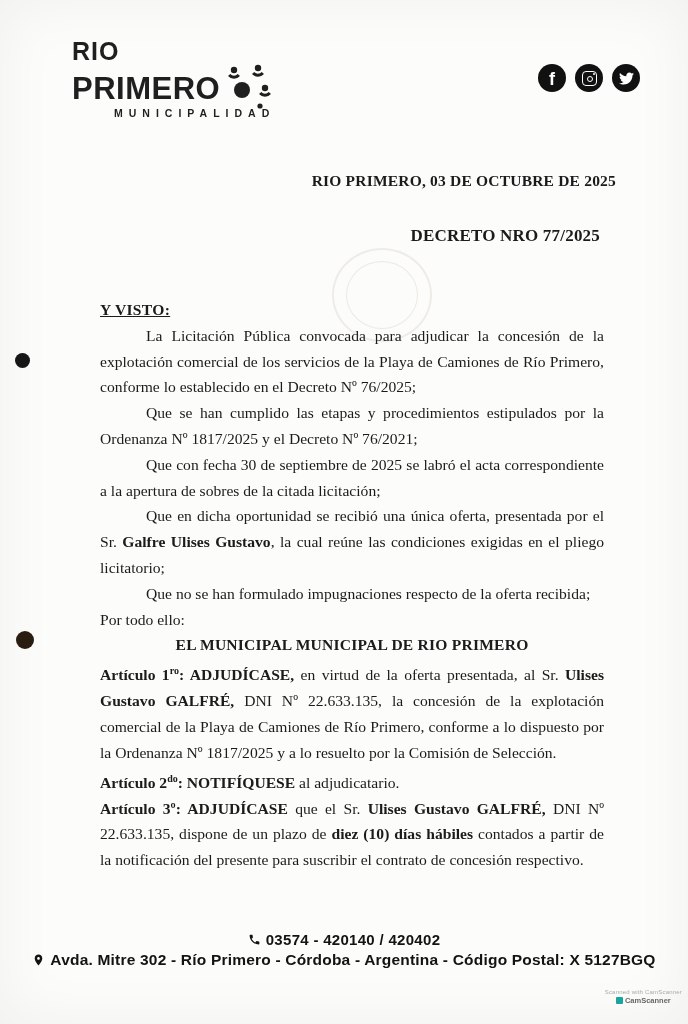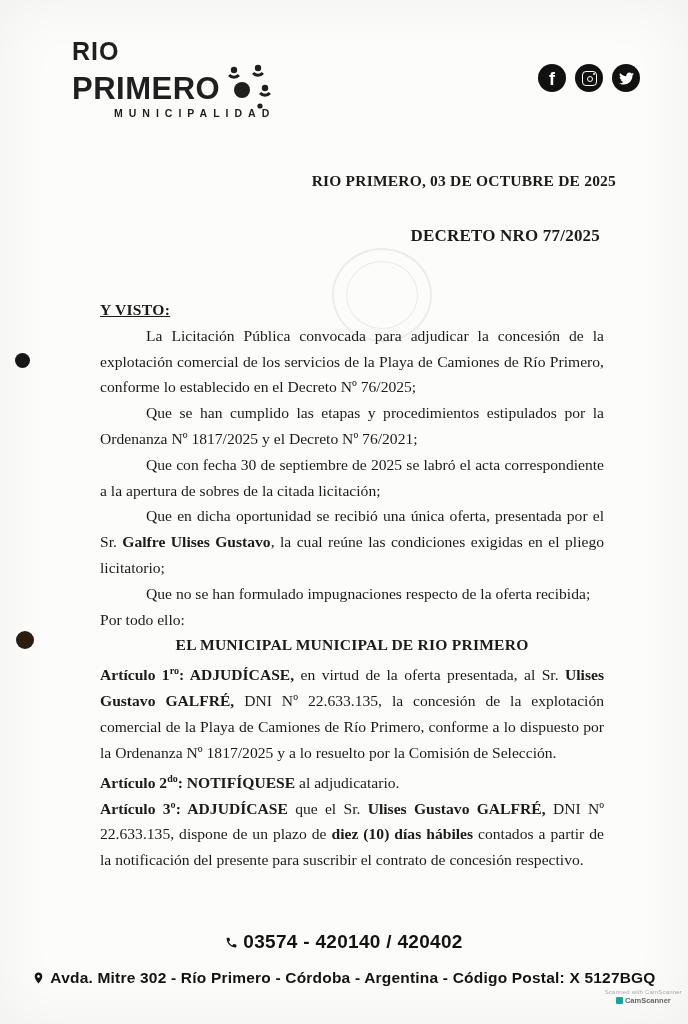--- a/index.html
+++ b/index.html
@@ -43,22 +43,22 @@
   .indent{text-indent:46px;}
   .h-u{font-weight:bold;text-decoration:underline;letter-spacing:0.3px;}
   .center-b{text-align:center;font-weight:bold;letter-spacing:0.2px;}
   .art-label{font-weight:bold;}
   .art-label sup{font-size:10px;}
   b{font-weight:bold;}
 
   
   .footer{position:absolute;left:0;right:0;top:931px;text-align:center;font-family:"Liberation Sans",sans-serif;color:#131313;}
   .footer-line{display:flex;align-items:center;justify-content:center;gap:5px;}
-  .footer-phone{font-size:19px;font-weight:bold;letter-spacing:0.3px;}
-  .footer-addr{font-size:15.5px;font-weight:bold;letter-spacing:0.2px;margin-top:16px;}
+  .footer-phone{font-size:15px;font-weight:bold;letter-spacing:0.3px;}
+  .footer-addr{font-size:15.5px;font-weight:bold;letter-spacing:0.2px;margin-top:3px;}
   .f-icon{display:inline-flex;}
 
   
   .cam{position:absolute;right:6px;bottom:19px;text-align:center;font-family:"Liberation Sans",sans-serif;}
   .cam-top{font-size:6px;color:#aaa;letter-spacing:0.2px;}
   .cam-badge{display:flex;align-items:center;justify-content:center;gap:2px;margin-top:1px;}
   .cam-sq{width:7px;height:7px;border-radius:1px;}
   .cam-txt{font-size:7.5px;color:#666;font-weight:bold;}
 </style>
 </head>

